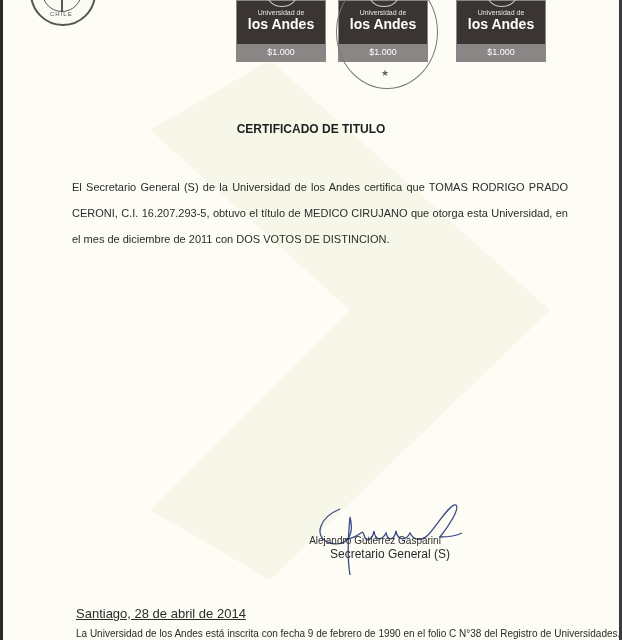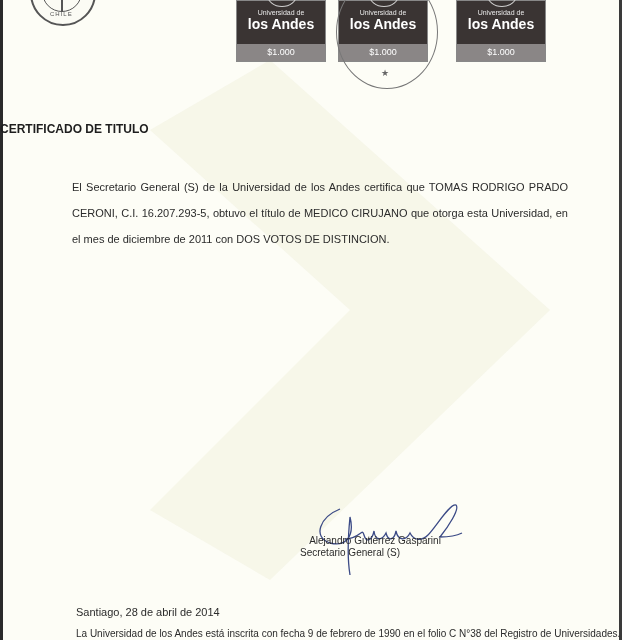--- a/index.html
+++ b/index.html
@@ -13,26 +13,26 @@
   .logo-seal .bar { position: absolute; left: 29px; top: 10px; width: 2px; height: 40px; background: #555; }
   .logo-seal .lbl { position: absolute; left: 18px; top: 49px; font-size: 6px; color: #555; letter-spacing: 1px; }
   .logo-text { font-size: 30px; font-weight: bold; color: #3a3a3a; margin-left: 8px; line-height: 30px; margin-bottom: 22px; }
   .stamp { position: absolute; top: 0; width: 88px; height: 60px; background: #3a3433; border: 1px solid #888; }
   .stamp .uni { position: absolute; left: 0; width: 100%; top: 8px; text-align: center; color: #e8e8e8; font-size: 7px; }
   .stamp .andes { position: absolute; left: 0; width: 100%; top: 15px; text-align: center; color: #fff; font-size: 14px; font-weight: bold; }
   .stamp .price { position: absolute; left: 0; bottom: 0; width: 100%; height: 17px; background: #8a8686; color: #fff; font-size: 9px; font-weight: normal; text-align: center; line-height: 17px; }
   .stamp .seal-arc { position: absolute; left: 30px; top: -18px; width: 28px; height: 22px; border-radius: 50%; border: 1px solid #cfcfcf; }
   .postmark { position: absolute; left: 336px; top: -25px; width: 100px; height: 112px; border-radius: 50%; border: 1.5px solid #777; }
   .postmark .star { position: absolute; left: 44px; top: 92px; font-size: 9px; color: #666; }
-  .title { position: absolute; top: 122px; left: 0; width: 622px; font-size: 12px; font-weight: bold; color: #1e1e1e; }
+  .title { position: absolute; top: 122px; left: 0; width: 622px; text-align: center; font-size: 12px; font-weight: bold; color: #1e1e1e; }
   .body-text { position: absolute; left: 72px; top: 174px; width: 496px; font-size: 11px; line-height: 26px; color: #2b2b2b; text-align: justify; }
   .signature { position: absolute; left: 300px; top: 497px; width: 165px; height: 80px; }
   .signer-name { position: absolute; left: 300px; top: 535px; width: 150px; text-align: center; font-size: 10px; color: #2b2b2b; }
-  .signer-title { position: absolute; left: 300px; top: 547px; width: 150px; text-align: left; font-size: 10px; color: #2b2b2b; }
-  .place-date { position: absolute; left: 76px; top: 606px; font-size: 11px; color: #2b2b2b; }
+  .signer-title { position: absolute; left: 300px; top: 547px; width: 150px; text-align: right; font-size: 12px; color: #2b2b2b; }
+  .place-date { position: absolute; left: 76px; top: 606px; font-size: 13px; color: #2b2b2b; text-decoration: underline; }
   .footer-note { position: absolute; left: 76px; top: 628px; font-size: 10px; color: #2b2b2b; white-space: nowrap; }
 </style>
 </head>
 <body>
 
 <div class="edge-left"></div>
 <div class="edge-right"></div>
 
 <svg class="watermark" viewBox="0 0 420 520">
   <polygon points="0,70 120,0 400,250 120,520 0,450 200,250" fill="#f3f4e4" opacity="0.7"></polygon>

